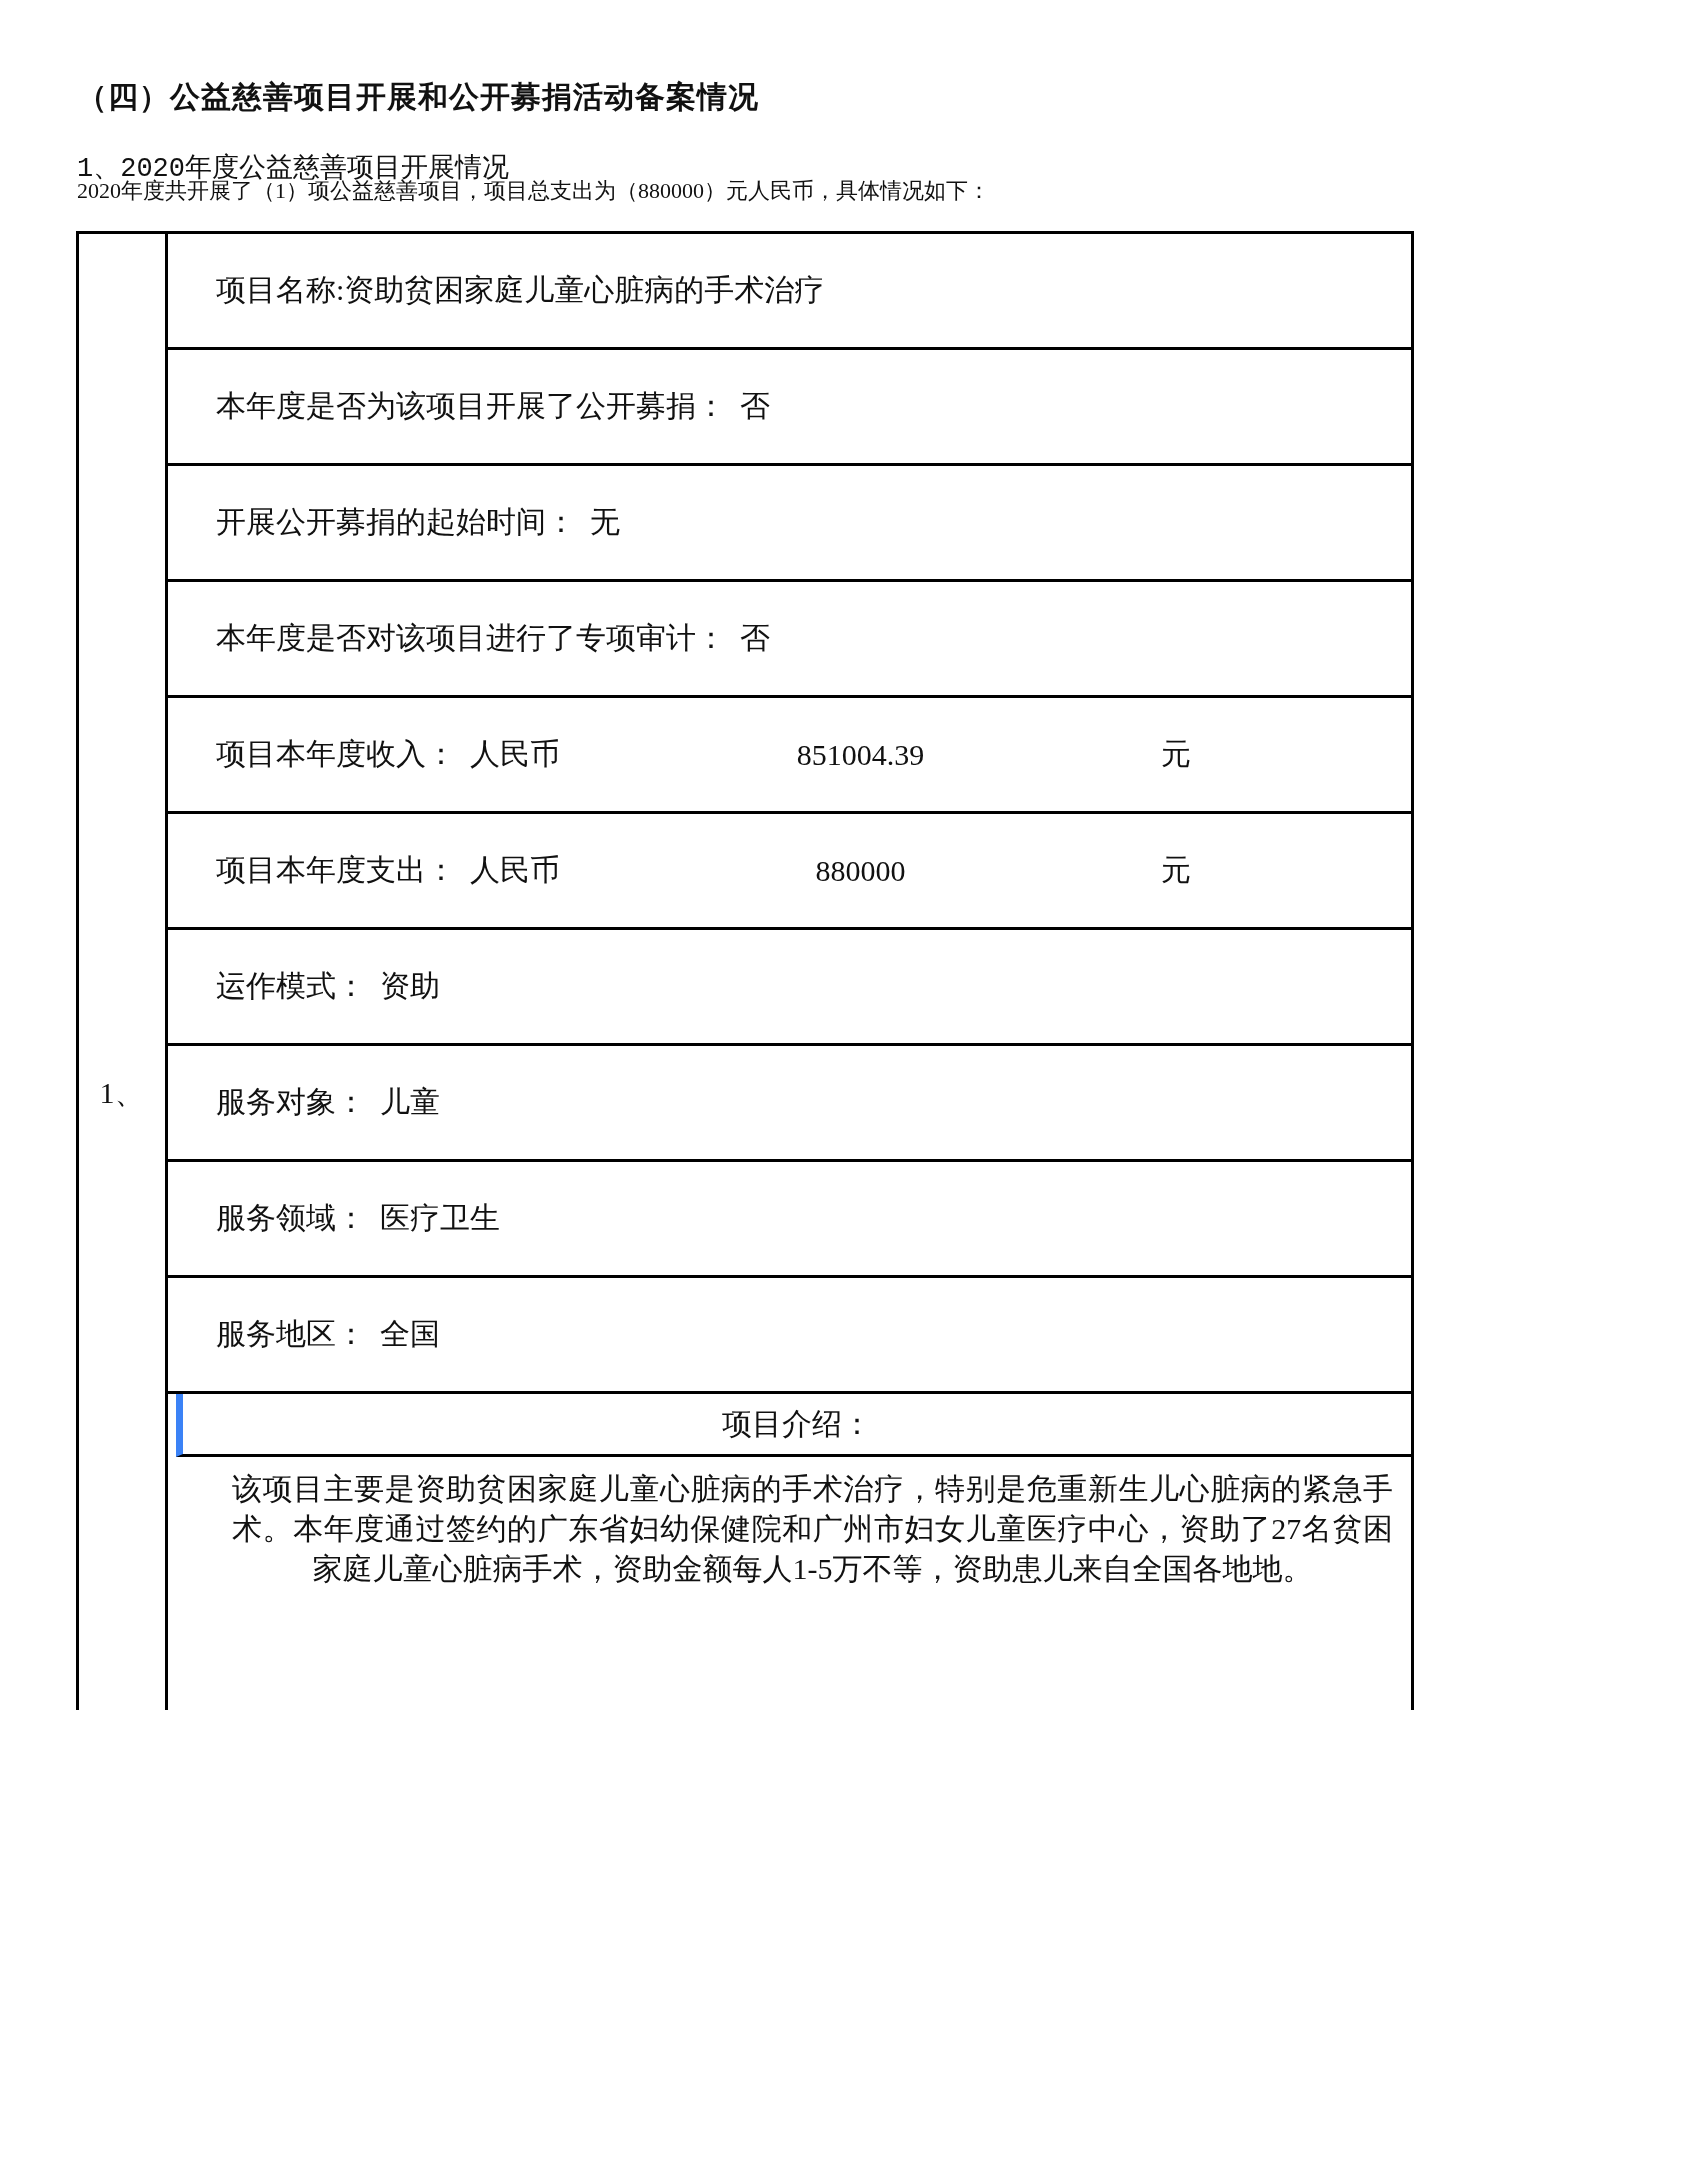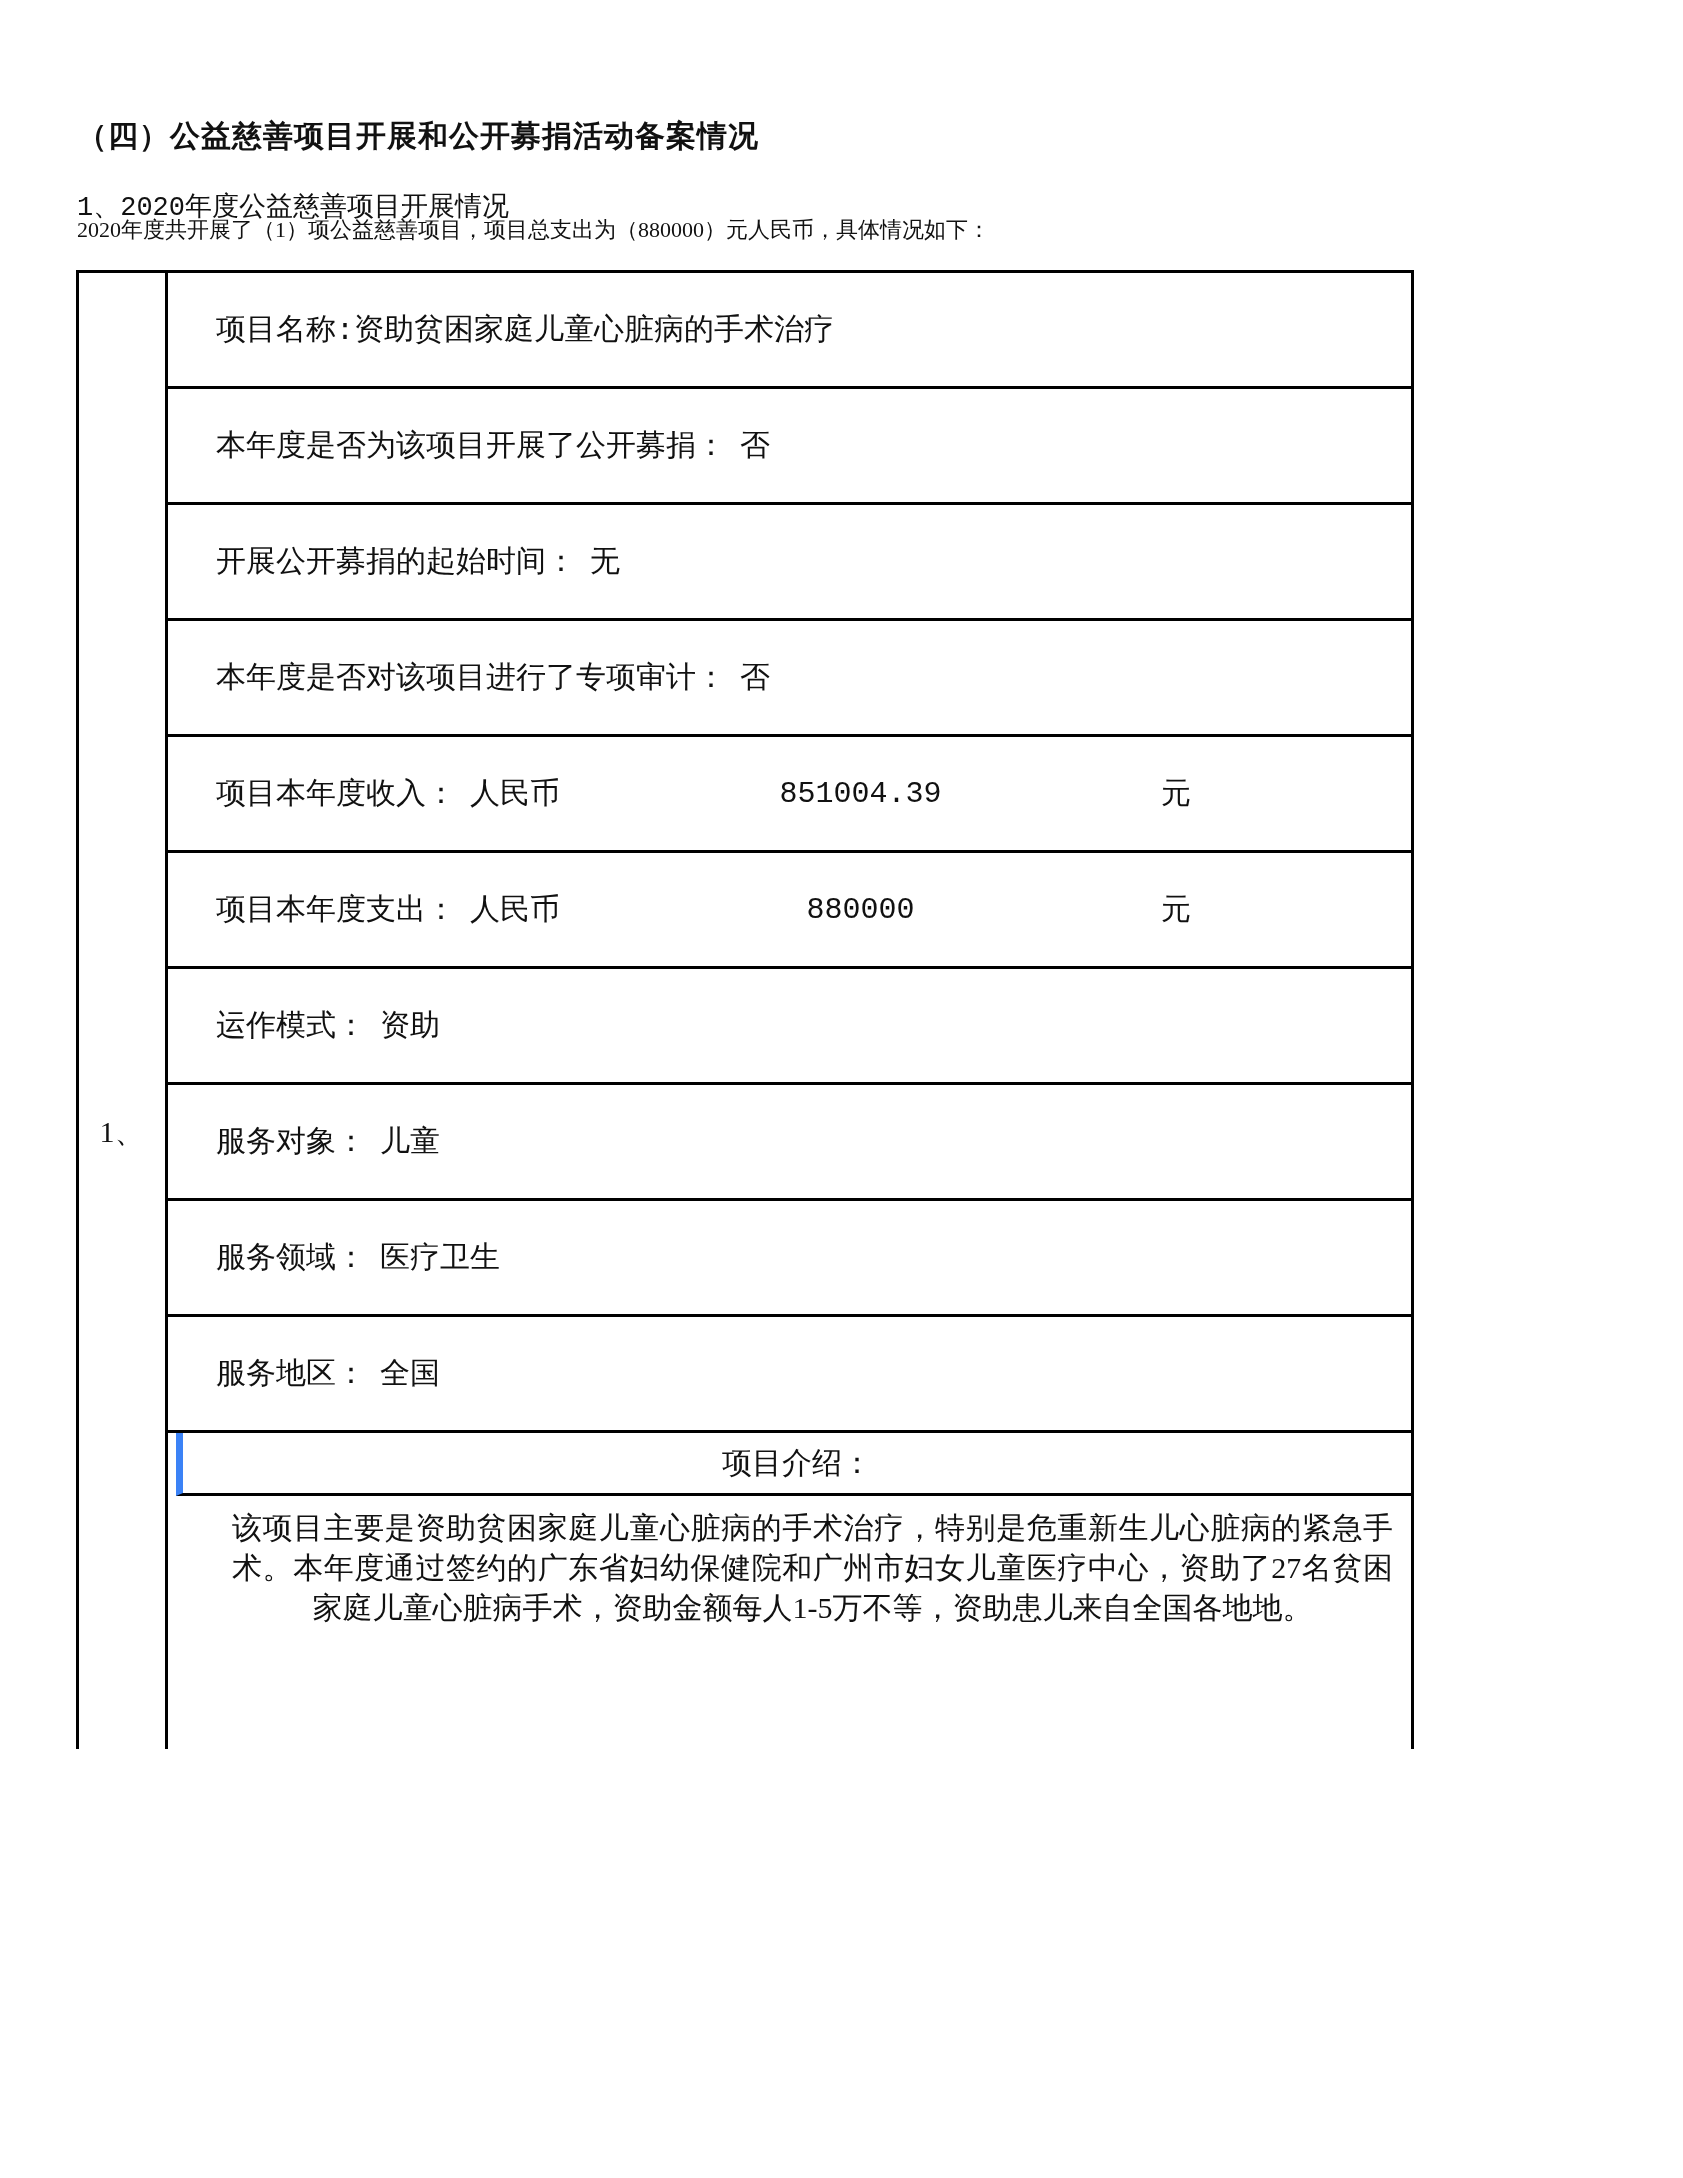--- a/index.html
+++ b/index.html
@@ -1,37 +1,37 @@
 <!DOCTYPE html>
 <html><head>
 <meta charset="utf-8">
 <style>
   html,body { margin:0; padding:0; background:#ffffff; }
   .page {
     position:relative; width:1683px; height:1710px; background:#ffffff;
-    font-family:"Liberation Serif","DejaVu Serif",serif; color:#111111; overflow:hidden;margin-top:39px;
+    font-family:"Liberation Serif","DejaVu Serif",serif; color:#111111; overflow:hidden;
   }
   .heading { position:absolute; left:77px; top:77px; font-size:30px; font-weight:bold; letter-spacing:1px; }
   .sub1 { position:absolute; left:77px; top:149px; font-size:27px;font-family:Liberation Mono, monospace; }
   .sub2 { position:absolute; left:77px; top:176px; font-size:22px;text-align:right; }
 
   .report-table {
     position:absolute; left:76px; top:231px; width:1338px; height:1725px;
     border:3px solid #000; box-sizing:border-box; display:flex;
   }
   .index-col {
     width:89px; border-right:3px solid #000; box-sizing:border-box;
     display:flex; align-items:center; justify-content:center; font-size:30px;
   }
   .content-col { flex:1; display:flex; flex-direction:column; min-width:0; }
 
   .trow {
     height:116px; border-bottom:3px solid #000; box-sizing:border-box;
     display:flex; align-items:center; padding-left:48px; padding-right:10px;
-    font-size:30px; white-space:nowrap;font-family:Liberation Mono, monospace;
+    font-size:30px; white-space:nowrap;
   }
   .trow .value { margin-left:14px; }
   .trow.no-gap .value { margin-left:0; }
 
   .amount-wrap { flex:1; text-align:center; min-width:0; }
   .unit { margin-right:210px; }
 
   .intro-row {
     height:63px; border-bottom:3px solid #000; border-left:7px solid #3b82f6;
     margin-left:8px; box-sizing:border-box;

